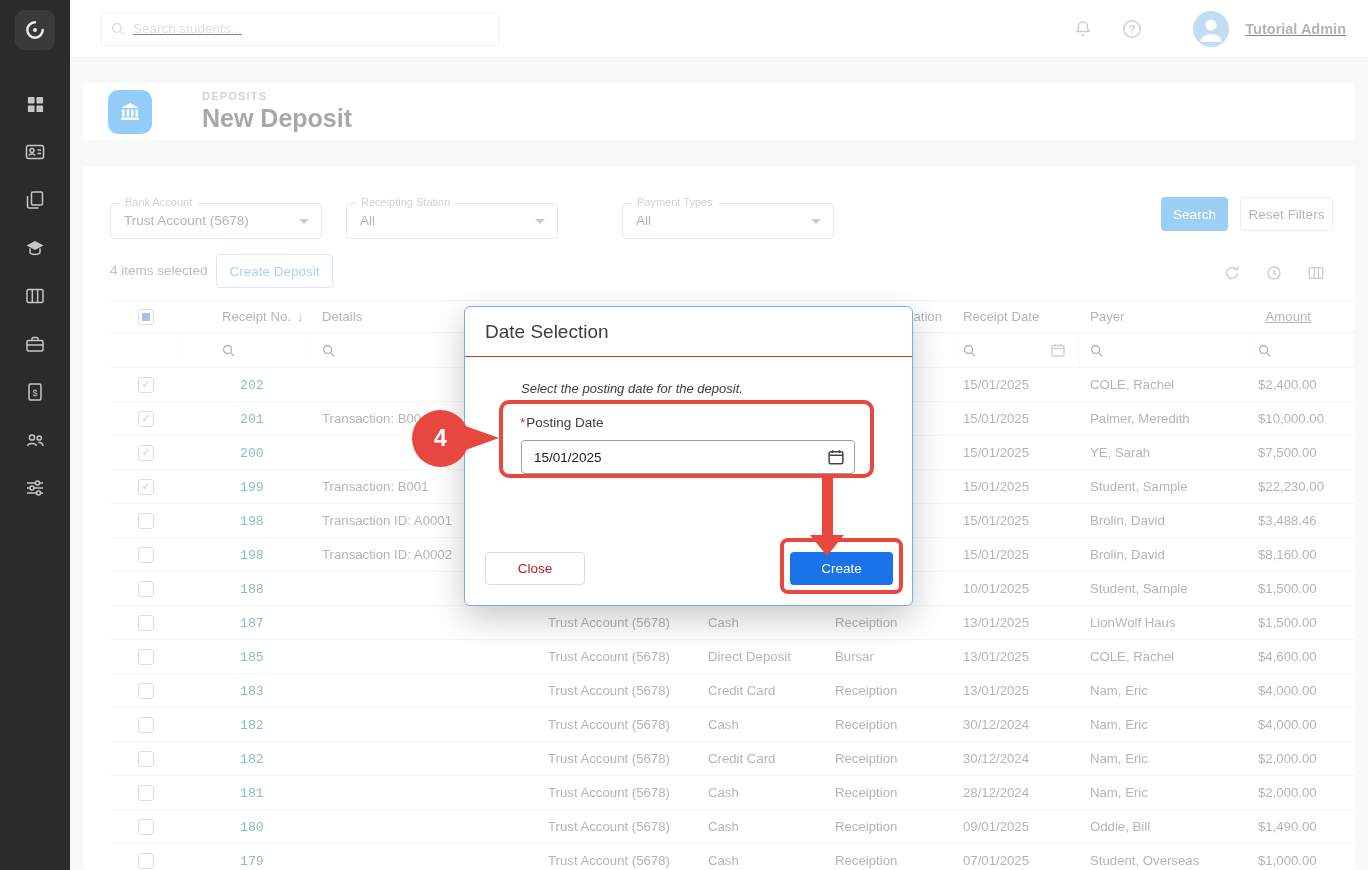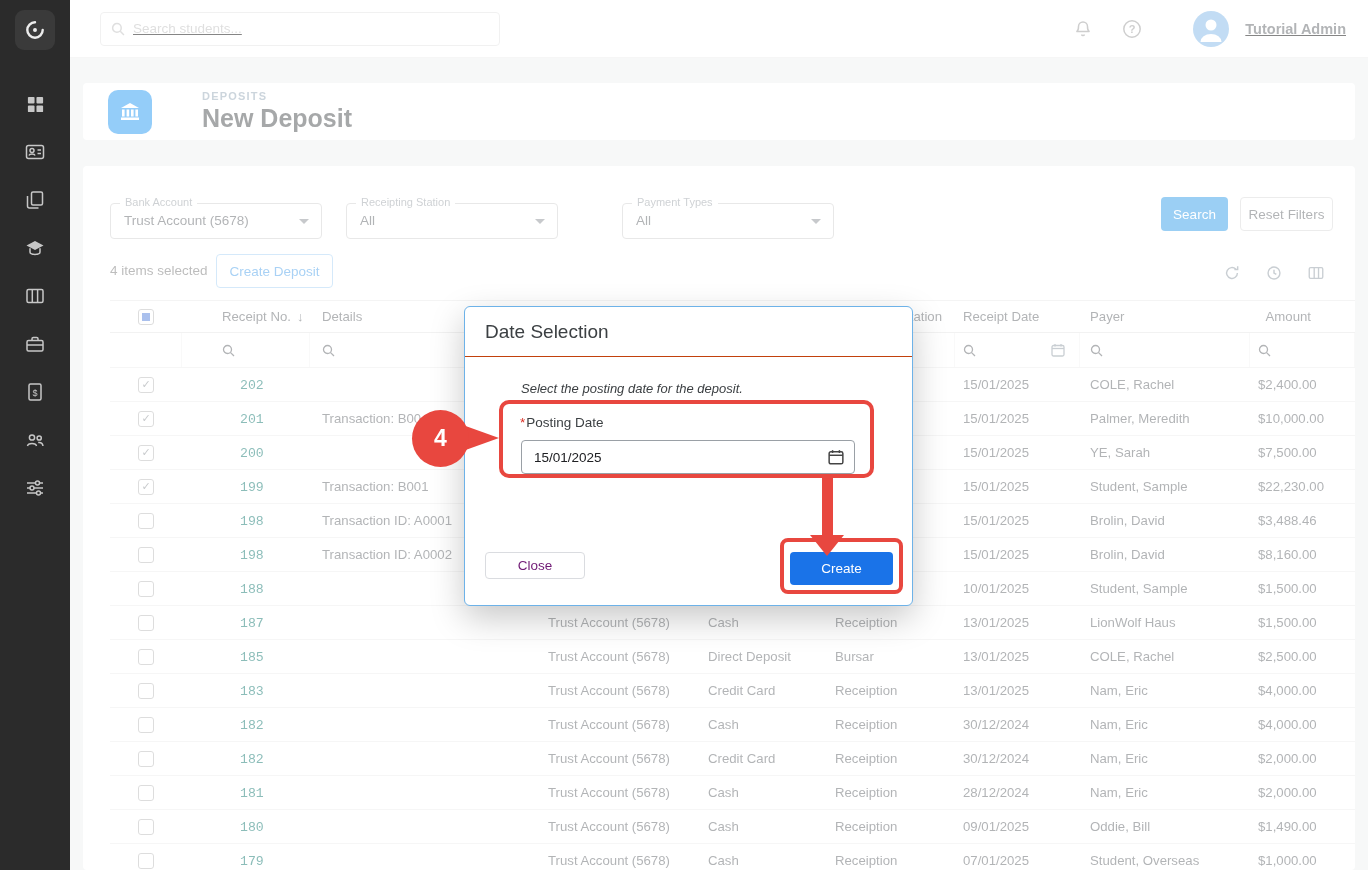--- a/index.html
+++ b/index.html
@@ -58,38 +58,38 @@
   .tcell { padding-left:8px; overflow:hidden; white-space:nowrap; font-size:13.2px; color:#5f6368; }
   .c1 { width:72px; display:flex; justify-content:center; padding-left:0; }
   .c2 { width:128px; padding-left:40px; }
   .c3 { width:230px; padding-left:12px; }
   .c4 { width:160px; }
   .c5 { width:127px; }
   .c6 { width:128px; }
   .c7 { width:125px; }
   .c8 { width:170px; padding-left:10px; }
   .c9 { width:105px; text-align:right; padding-right:44px; display:block; line-height:34px; }
-  .thead .c9 { line-height:33px; }
+  .thead .c9 { line-height:33px;text-decoration:underline; }
   .sort { color:#5f6368; margin-left:6px; font-size:13px; }
   .rlink { color:#0f766e; margin-left:18px; cursor:pointer;font-family:Liberation Mono, monospace; }
   .cb { width:16px; height:16px; border:1.5px solid #b9b9b9; border-radius:3px; display:flex; align-items:center; justify-content:center; font-size:11px; color:#8a8f94; background:#fff; cursor:pointer; }
   .cb.ind i { width:8px; height:8px; background:#4f7bd9; display:block; }
   .fc-between { justify-content:space-between; padding-right:14px; }
 
   
   .overlay { position:absolute; left:70px; top:0; right:0; bottom:0; background:rgba(255,255,255,0.52); z-index:40; }
 
   
   .modal { position:absolute; left:464px; top:306px; width:449px; height:300px; background:#fff; border:1px solid #6db2e8; border-radius:6px; box-shadow:0 12px 34px rgba(0,0,0,0.22); z-index:50; }
   .modal-header { height:50px; display:flex; align-items:center; padding-left:20px; border-bottom:1px solid #c2410c; font-size:19px; color:#3c4043; }
   .instruction { position:absolute; left:56px; top:74px; font-size:13px; font-style:italic; color:#3c4043; }
   .field-label { position:absolute; left:55px; top:108px; font-size:13.5px; color:#3c4043; }
   .req { color:#d93025; margin-right:1px; }
   .date-input { position:absolute; left:56px; top:133px; width:334px; height:34px; border:1px solid #9aa0a6; border-radius:4px; display:flex; align-items:center; justify-content:space-between; padding:0 10px 0 12px; font-size:13.5px; color:#202124; cursor:text; background:#fff; }
-  .btn-close { position:absolute; left:20px; top:245px; width:100px; height:27px; background:#fff; border:1px solid #dadce0; color:#701a75; }
+  .btn-close { position:absolute; left:20px; top:245px; width:100px; height:33px; background:#fff; border:1px solid #dadce0; color:#b91c1c; }
   .btn-create { position:absolute; right:19px; top:245px; width:103px; height:33px; background:#1a73e8; border:none; color:#fff; }
 
   
   .anno-box { position:absolute; border:4px solid #e8473f; z-index:61; }
   .anno-box-date { left:499px; top:400px; width:375px; height:78px; border-radius:10px; }
   .anno-box-create { left:780px; top:538px; width:123px; height:56px; border-radius:8px; }
   .anno-stem { position:absolute; left:822px; top:477px; width:11px; height:60px; background:#e8473f; z-index:62; }
   .anno-head { position:absolute; left:810px; top:535px; width:0; height:0; border-left:17px solid transparent; border-right:17px solid transparent; border-top:21px solid #e8473f; z-index:62; }
   .anno-tip { position:absolute; left:460px; top:424px; width:0; height:0; border-top:14px solid transparent; border-bottom:14px solid transparent; border-left:39px solid #e8473f; z-index:63; }
   .anno-circle { position:absolute; left:412px; top:410px; width:57px; height:57px; border-radius:50%; background:#e8473f; color:#fff; font-size:23px; font-weight:700; display:flex; align-items:center; justify-content:center; z-index:64; }
@@ -477,21 +477,21 @@
           <div class="tcell c1">
             <span class="cb"></span>
           </div>
           <div class="tcell c2"><span class="rlink">185</span></div>
           <div class="tcell c3"></div>
           <div class="tcell c4">Trust Account (5678)</div>
           <div class="tcell c5">Direct Deposit</div>
           <div class="tcell c6">Bursar</div>
           <div class="tcell c7">13/01/2025</div>
           <div class="tcell c8">COLE, Rachel</div>
-          <div class="tcell c9">$2,500.00</div>
+          <div class="tcell c9">$4,600.00</div>
         </div>
         <div class="trow">
           <div class="tcell c1">
             <span class="cb"></span>
           </div>
           <div class="tcell c2"><span class="rlink">183</span></div>
           <div class="tcell c3"></div>
           <div class="tcell c4">Trust Account (5678)</div>
           <div class="tcell c5">Credit Card</div>
           <div class="tcell c6">Receiption</div>

